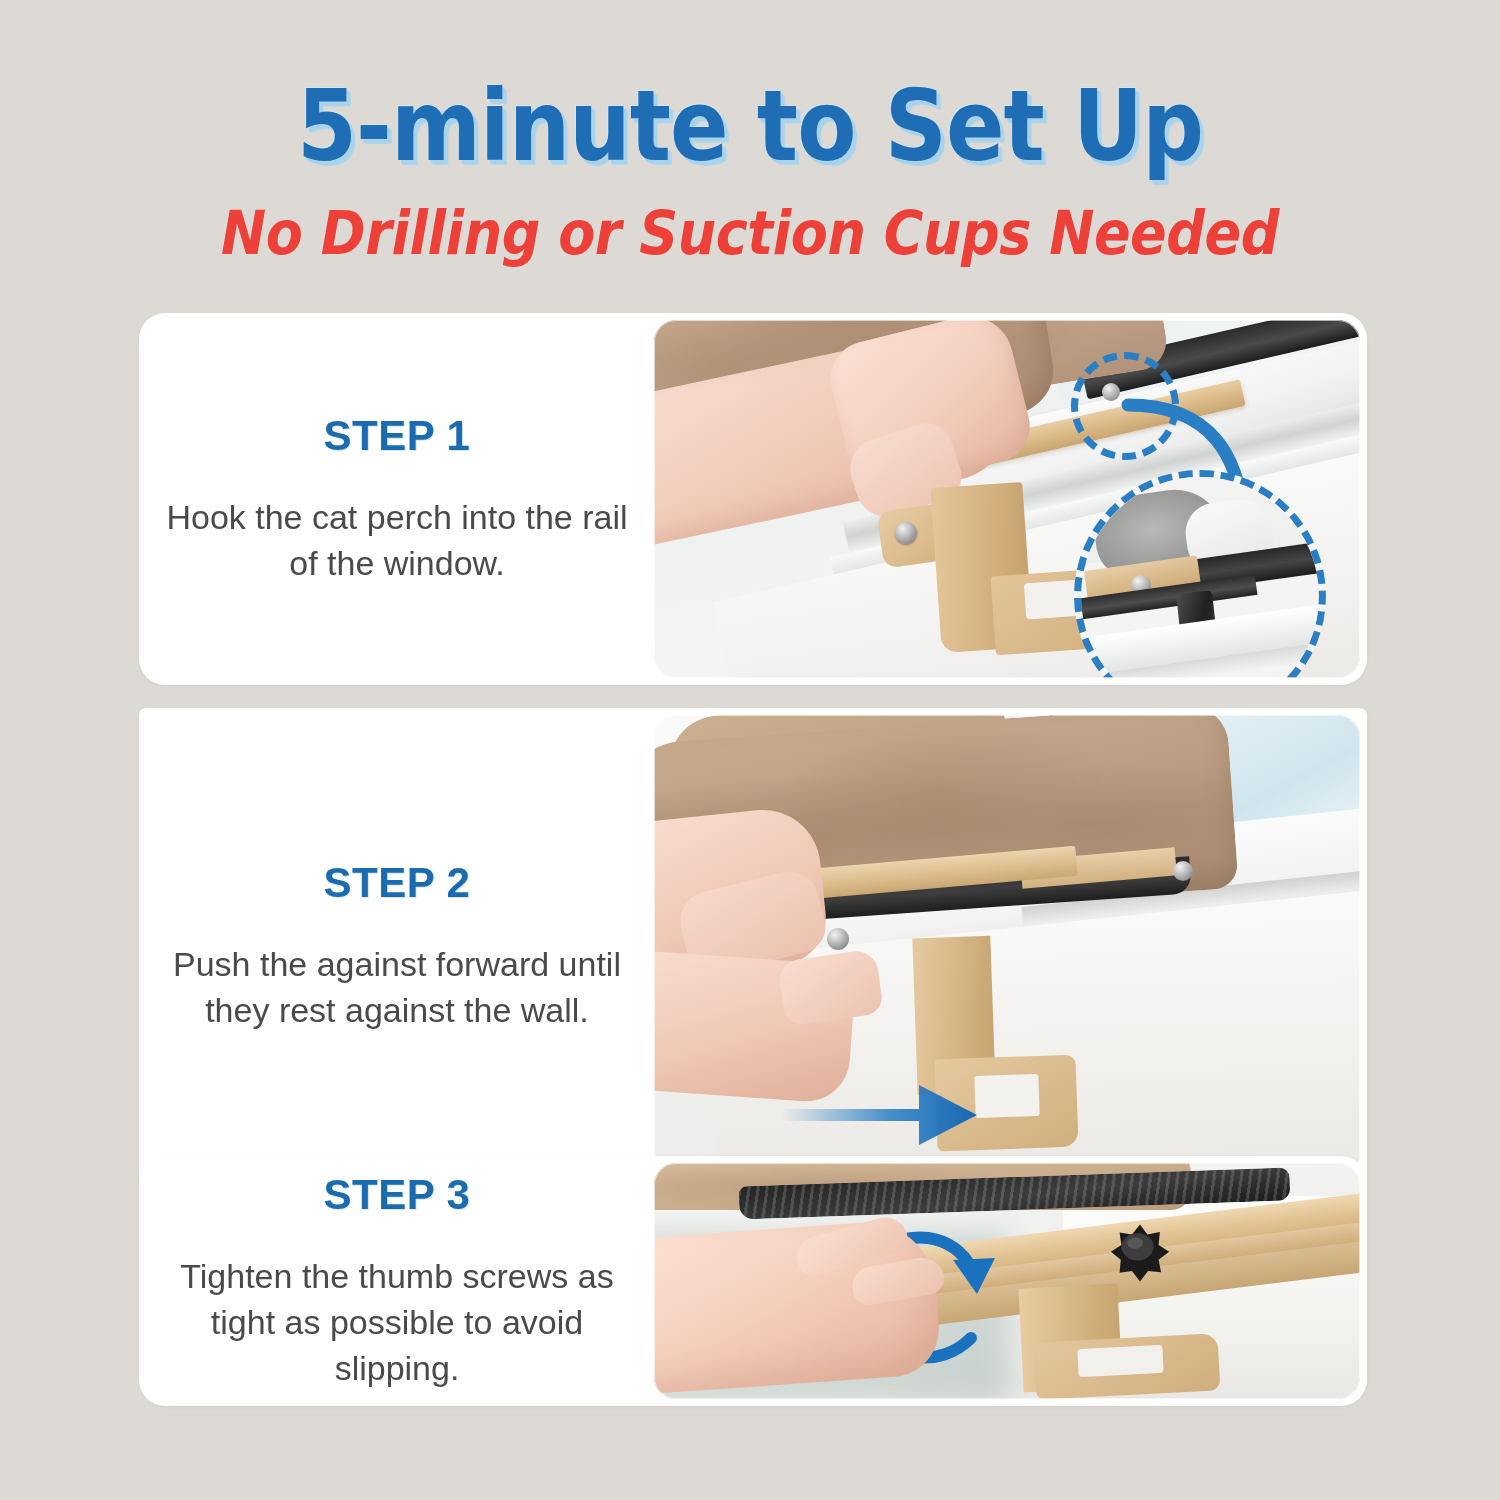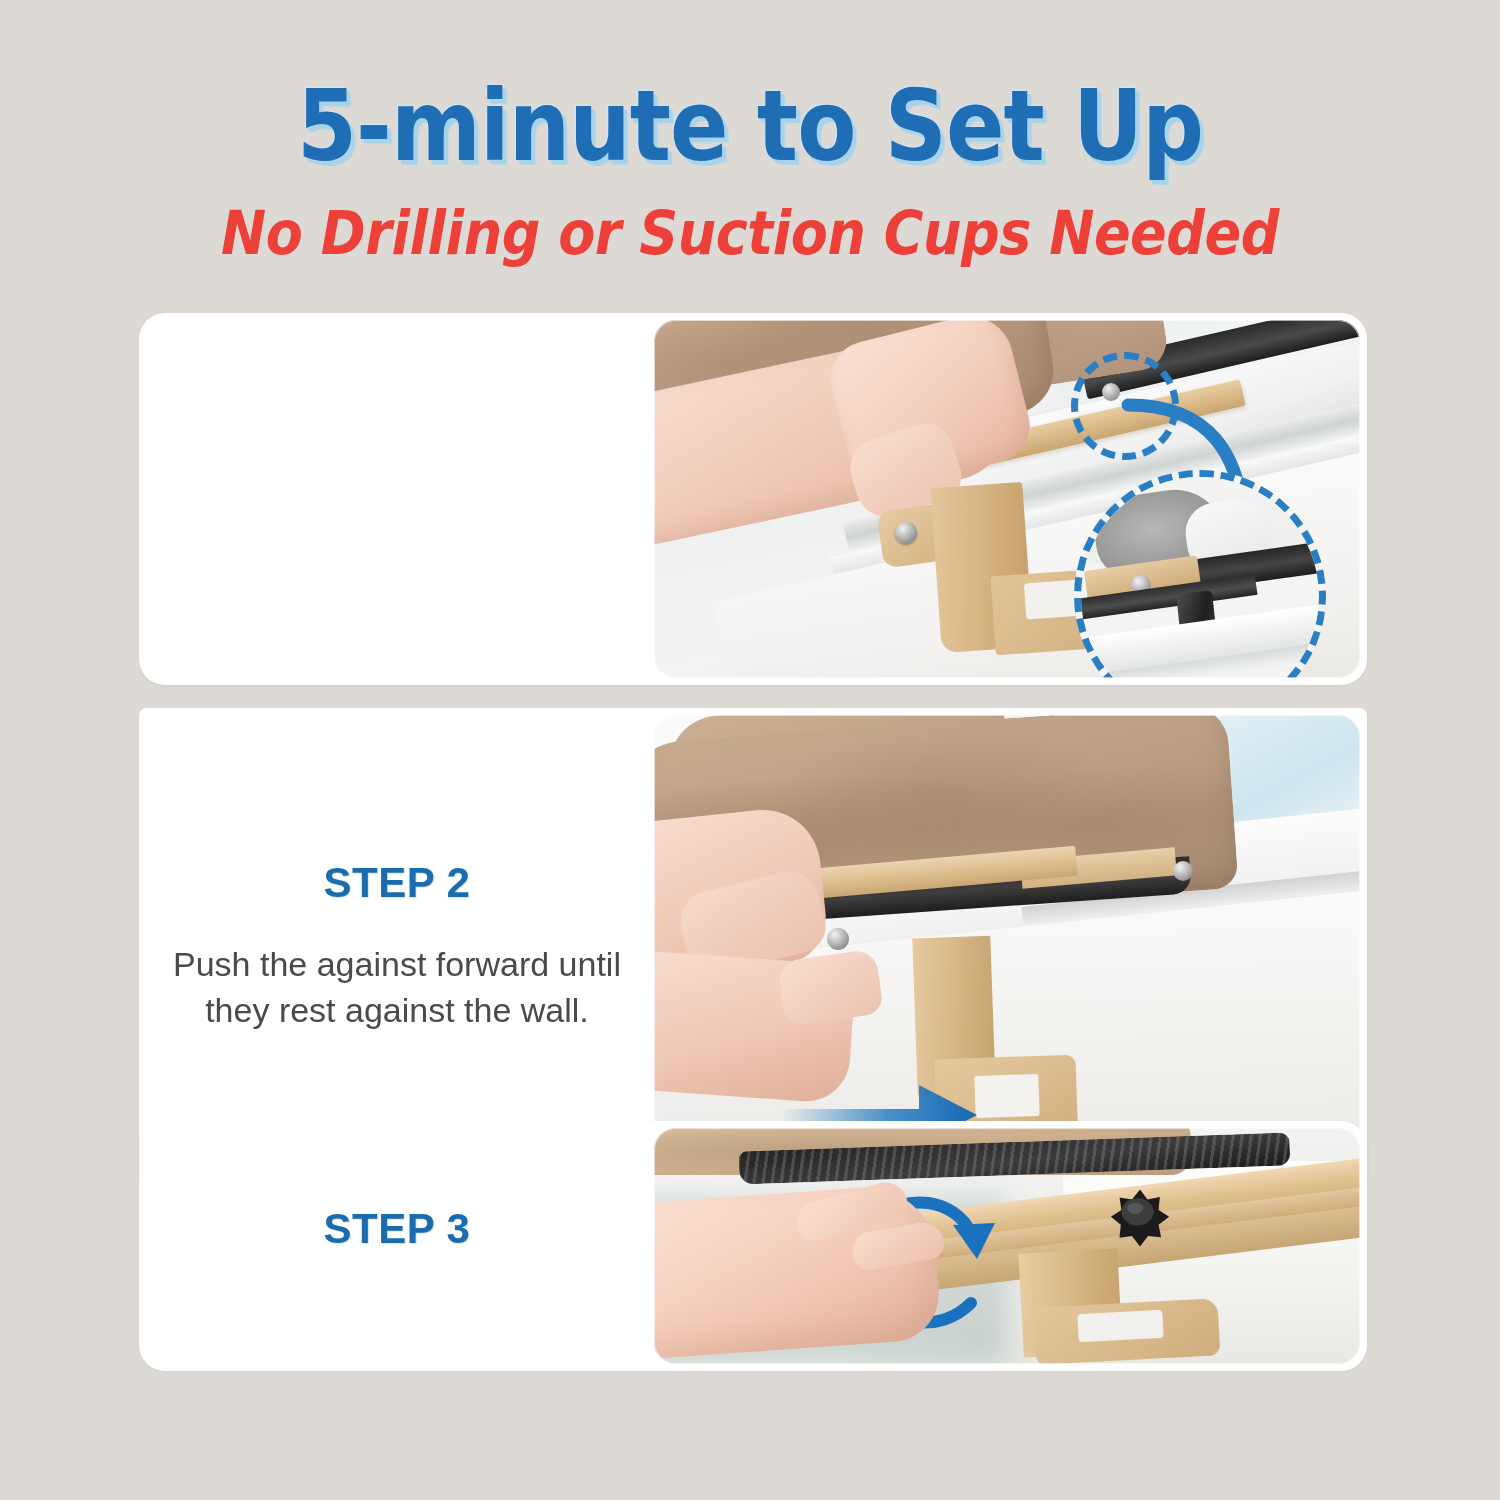--- a/index.html
+++ b/index.html
@@ -62,21 +62,21 @@
     position: absolute;
     left: 139px;
     width: 1228px;
     background: #ffffff;
     border-radius: 26px;
     overflow: hidden;
     box-shadow: 0 1px 3px rgba(120,115,108,0.10);
   }
   #card1 { top: 313px;  height: 372px; }
   #card2 { top: 708px;  height: 476px; border-radius: 7px; }
-  #card3 { top: 1121px; height: 250px; }
+  #card3 { top: 1156px; height: 250px; }
 
   .card-text {
     position: absolute;
     left: 0; top: 0;
     width: 516px;
     height: 100%;
     display: flex;
     flex-direction: column;
     align-items: center;
     justify-content: center;
@@ -520,20 +520,24 @@
 </head>
 <body>
 
 <div class="header">
   <div class="title">5-minute to Set Up</div>
   <div class="subtitle">No Drilling or Suction Cups Needed</div>
 </div>
 
 <div class="card" id="card1">
 
+  <div class="card-text">
+    <div class="step-label">STEP 1</div>
+    <div class="step-desc">Hook the cat perch into the rail of the window.</div>
+  </div>
 
   <div class="photo">
     <div class="layer s1-bg"></div>
     <div class="layer s1-glass"></div>
     <div class="layer s1-blackframe"></div>
     <div class="layer s1-sillTop"></div>
     <div class="layer s1-rail"></div>
     <div class="layer s1-railLip"></div>
     <div class="layer s1-sillFront"></div>
 
@@ -622,20 +626,21 @@
     </svg>
 
     <div class="layer photo-edge"></div>
   </div>
 </div>
 
 <div class="card" id="card3">
 
   <div class="card-text">
     <div class="step-label">STEP 3</div>
+    <div class="step-desc">Tighten the thumb screws as tight as possible to avoid slipping.</div>
   </div>
 
   <div class="photo">
     <div class="layer s3-bg"></div>
     <div class="layer s3-blurBack"></div>
     <div class="layer s3-wallRight"></div>
 
     <div class="layer s3-cushion"></div>
     <div class="layer s3-mesh"></div>
 

